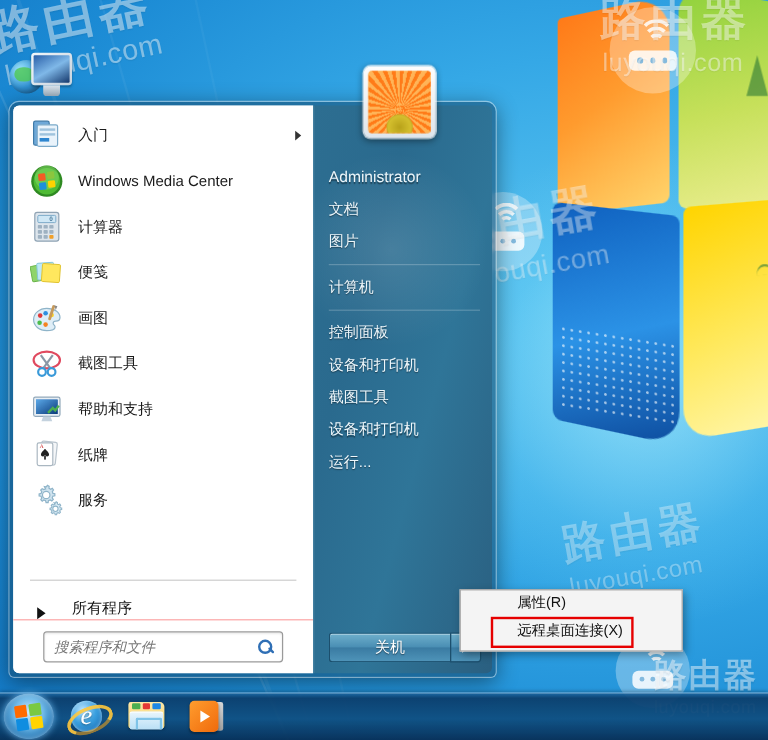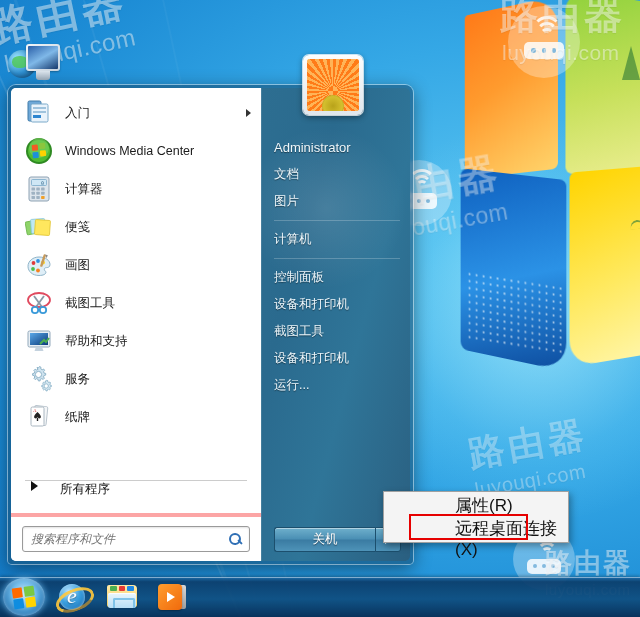--- a/index.html
+++ b/index.html
@@ -117,25 +117,25 @@
     display:flex;flex-direction:column;box-shadow:inset 0 0 0 1px rgba(255,255,255,.9);
   }
   #program-list{flex:1;padding:6px 0 0 0;}
   .prog{display:flex;align-items:center;height:38px;padding:0 8px 0 14px;cursor:default;position:relative;}
   .prog .ico{width:28px;height:28px;margin-right:12px;flex:0 0 28px;position:relative;}
   .prog .lbl{font-size:12.5px;color:#1b1b1b;white-space:nowrap;}
   .prog .arrow{position:absolute;right:10px;top:50%;margin-top:-4px;width:0;height:0;
      border-top:4px solid transparent;border-bottom:4px solid transparent;border-left:5px solid #333;}
 
   .sep-line{height:1px;background:#ccc;margin:4px 14px 0 14px;}
-  #all-programs{display:flex;align-items:flex-start;height:32px;padding:0 14px;cursor:default;}
+  #all-programs{display:flex;align-items:flex-end;height:32px;padding:0 14px;cursor:default;}
   #all-programs .tri{width:0;height:0;border-top:5px solid transparent;border-bottom:5px solid transparent;
      border-left:7px solid #111;margin-right:22px;margin-left:6px;}
   #all-programs .lbl{font-size:12.5px;color:#111;}
-  #search-area{height:44px;border-top:4px solid #fca5a5;display:flex;align-items:center;padding:0 11px;}
+  #search-area{height:44px;border-top:1px solid #fca5a5;display:flex;align-items:center;padding:0 25px;}
   #search-box{flex:1;height:24px;border:1px solid #9a9a9a;border-radius:3px;background:#fff;
      display:flex;align-items:center;padding:0 6px;box-shadow:inset 0 1px 2px rgba(0,0,0,.12);}
   #search-box input{border:0;outline:0;flex:1;font-size:12px;font-style:italic;color:#6b6b6b;
      font-family:"Liberation Sans",sans-serif;background:transparent;}
   #search-box .mag{width:15px;height:15px;position:relative;flex:0 0 15px;}
   #search-box .mag::before{content:"";position:absolute;left:1px;top:1px;width:8px;height:8px;border:2px solid #2f6fb5;border-radius:50%;}
   #search-box .mag::after{content:"";position:absolute;left:9px;top:9px;width:6px;height:2px;background:#2f6fb5;transform:rotate(45deg);border-radius:1px;}
 
   
   #right-panel{
@@ -180,21 +180,21 @@
     box-shadow:inset 0 1px 0 rgba(255,255,255,.45);cursor:default;
   }
   #shutdown-arrow .t{width:0;height:0;border-top:4px solid transparent;border-bottom:4px solid transparent;border-left:6px solid #fff;}
 
   
   #context-menu{
     position:absolute;left:383px;top:491px;width:186px;height:52px;
     background:#f4f4f4;border:1px solid #a0a0a0;box-shadow:2px 3px 7px rgba(0,0,0,.35);
     padding:2px 0;box-sizing:border-box;
   }
-  #context-menu .cm-item{height:23px;display:flex;align-items:flex-start;padding-left:47px;font-size:17px;color:#111;cursor:default;position:relative;margin-left:24px;}
+  #context-menu .cm-item{height:23px;display:flex;align-items:flex-start;padding-left:47px;font-size:12px;color:#111;cursor:default;position:relative;}
   #highlight-box{position:absolute;left:409px;top:514px;width:115px;height:22px;border:2px solid #e60000;pointer-events:none;}
 
   
   #taskbar{
     position:absolute;left:0;bottom:0;width:640px;height:40px;
     background:linear-gradient(rgba(30,110,170,.92) 0%,rgba(12,62,108,.95) 12%,rgba(16,80,130,.95) 55%,rgba(8,48,88,.97) 100%);
     box-shadow:inset 0 1px 0 rgba(255,255,255,.45),0 -1px 3px rgba(0,0,0,.3);
     display:flex;align-items:center;
   }
   #start-orb{
@@ -445,46 +445,46 @@
             <path d="M15 17l4-4 2 2 3-4" stroke="#4caf50" stroke-width="2" fill="none"></path>
           </svg>
         </div>
         <span class="lbl">帮助和支持</span>
       </div>
 
 
       <div class="prog">
         <div class="ico">
           <svg viewBox="0 0 28 28" width="28" height="28">
+            <rect x="9" y="3" width="13" height="19" rx="1.5" fill="#f4f6f8" stroke="#b9c4cd" stroke-width="1" transform="rotate(6 15 12)"></rect>
+            <rect x="6" y="4" width="13" height="19" rx="1.5" fill="#ffffff" stroke="#aab7c1" stroke-width="1"></rect>
+            <path d="M12.5 9c1.8 2 3.4 3.2 3.4 4.8 0 1-.8 1.6-1.6 1.6-.6 0-1.2-.3-1.5-.8h-.6c-.3.5-.9.8-1.5.8-.9 0-1.6-.6-1.6-1.6C9.1 12.2 10.7 11 12.5 9z" fill="#222"></path>
+            <rect x="11.8" y="15" width="1.4" height="3" fill="#222"></rect>
+            <text x="8.2" y="8.5" font-size="4.5" fill="#cc2222" font-family="Liberation Serif, serif">A</text>
+          </svg>
+        </div>
+        <span class="lbl">纸牌</span>
+      </div>
+
+      <div class="prog">
+        <div class="ico">
+          <svg viewBox="0 0 28 28" width="28" height="28">
             <g fill="#cfe3ef" stroke="#8fb4c9" stroke-width="1">
               <path d="M12 2.5l1.6.3.9-1.3 1.5.8-.2 1.6 1.4.9 1.4-.8 1 1.3-1 1.3.5 1.6 1.6.2v1.7l-1.6.3-.6 1.5.9 1.3-1.2 1.2-1.4-.8-1.5.7-.2 1.6h-1.7l-.4-1.6-1.5-.6-1.3.9-1.2-1.2.8-1.4-.6-1.5-1.6-.2v-1.7l1.6-.4.6-1.5-.9-1.3 1.2-1.2 1.4.8 1.5-.6z"></path>
             </g>
             <circle cx="13.5" cy="9.5" r="3.1" fill="#ffffff" stroke="#8fb4c9" stroke-width="1"></circle>
             <g fill="#d9ebf5" stroke="#8fb4c9" stroke-width=".9">
               <path d="M20 16l1.2.2.6-1 1.1.6-.1 1.2 1 .6 1-.6.8 1-.8 1 .4 1.2 1.2.2v1.2l-1.2.2-.4 1.1.6 1-.9.9-1-.6-1.1.5-.2 1.2h-1.2l-.3-1.2-1.1-.4-1 .6-.9-.9.6-1-.4-1.1-1.2-.2v-1.2l1.2-.3.4-1.1-.6-1 .9-.9 1 .6 1.1-.5z"></path>
             </g>
             <circle cx="21.2" cy="21" r="2.2" fill="#ffffff" stroke="#8fb4c9" stroke-width=".9"></circle>
           </svg>
         </div>
         <span class="lbl">服务</span>
       </div>
 
-      <div class="prog">
-        <div class="ico">
-          <svg viewBox="0 0 28 28" width="28" height="28">
-            <rect x="9" y="3" width="13" height="19" rx="1.5" fill="#f4f6f8" stroke="#b9c4cd" stroke-width="1" transform="rotate(6 15 12)"></rect>
-            <rect x="6" y="4" width="13" height="19" rx="1.5" fill="#ffffff" stroke="#aab7c1" stroke-width="1"></rect>
-            <path d="M12.5 9c1.8 2 3.4 3.2 3.4 4.8 0 1-.8 1.6-1.6 1.6-.6 0-1.2-.3-1.5-.8h-.6c-.3.5-.9.8-1.5.8-.9 0-1.6-.6-1.6-1.6C9.1 12.2 10.7 11 12.5 9z" fill="#222"></path>
-            <rect x="11.8" y="15" width="1.4" height="3" fill="#222"></rect>
-            <text x="8.2" y="8.5" font-size="4.5" fill="#cc2222" font-family="Liberation Serif, serif">A</text>
-          </svg>
-        </div>
-        <span class="lbl">纸牌</span>
-      </div>
-
     </div>
 
     <div class="sep-line"></div>
     <div id="all-programs">
       <span class="tri"></span>
       <span class="lbl">所有程序</span>
     </div>
 
     <div id="search-area">
       <div id="search-box">

